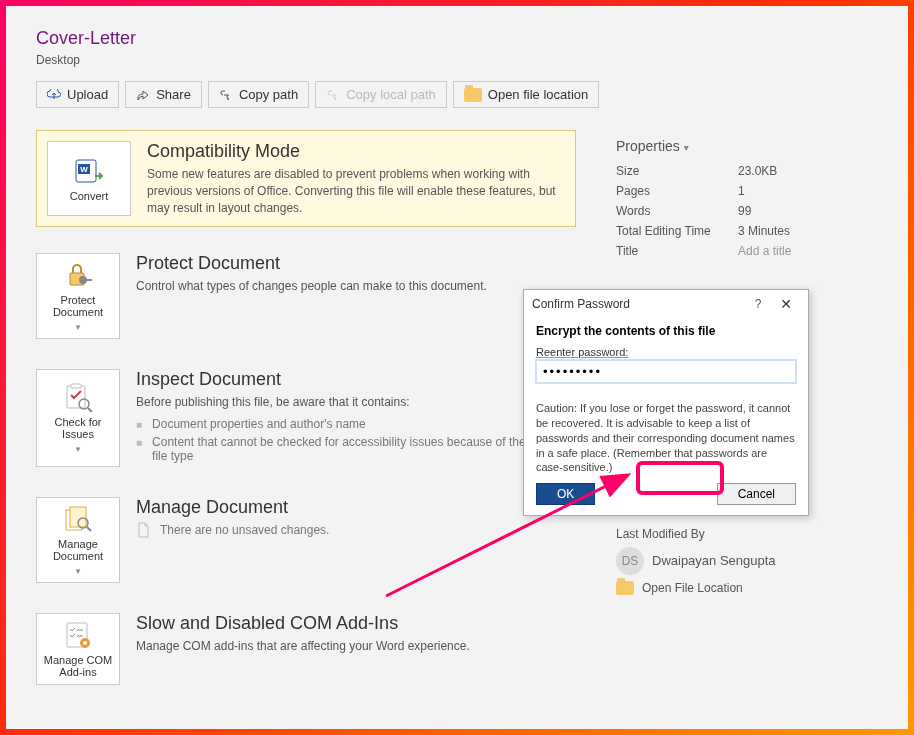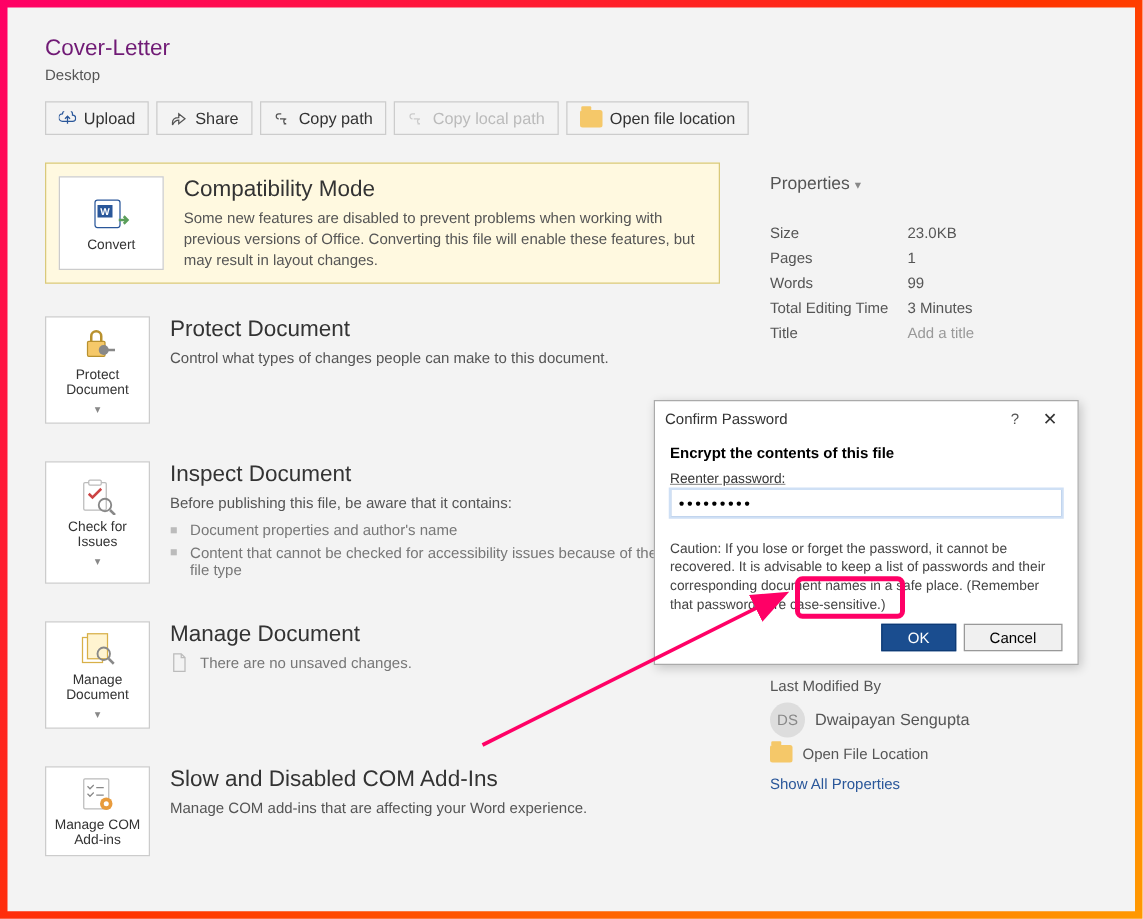--- a/index.html
+++ b/index.html
@@ -39,54 +39,54 @@
     flex-shrink: 0;
   }
   .tile svg, .tile .iconbox { width: 34px; height: 30px; }
   .section-body { flex: 1; }
   .section-heading { font-size: 18px; color: #333; font-weight: 400; margin-bottom: 4px; }
   .section-desc { font-size: 12px; color: #555; line-height: 1.4; }
   .bullets { margin-top: 6px; }
   .bullets .row { display: flex; gap: 10px; font-size: 12px; color: #777; margin-bottom: 4px; }
   .bullets .sq { color: #bbb; font-size: 10px; margin-top: 2px; }
   .nochanges { display: flex; gap: 10px; font-size: 12px; color: #777; align-items: center; }
-  .props-head { font-size: 14px; color: #555; margin-bottom: 25px; }
-  .proprow { display: flex; font-size: 12px; margin-bottom: 6px; }
+  .props-head { font-size: 14px; color: #555; margin-bottom: 10px; }
+  .proprow { display: flex; font-size: 12px; margin-bottom: 6px; gap: 12px; }
   .proprow .k { width: 110px; color: #555; }
   .proprow .v { color: #555; }
   .proprow .add { color: #999; }
   .related-head { font-size: 14px; color: #555; margin: 18px 0 10px; }
   .related-item { display: flex; align-items: center; gap: 8px; font-size: 12px; color: #555; margin-bottom: 10px; }
   .link { font-size: 12px; color: #2a579a; cursor: pointer; }
   .avatar {
     width: 28px; height: 28px; border-radius: 50%; background: #ddd;
     display: inline-flex; align-items: center; justify-content: center;
     font-size: 12px; color: #888; margin-right: 8px;
   }
   .person { display: flex; align-items: center; font-size: 13px; color: #555; margin-bottom: 6px; }
 
   
   .dialog {
-    position: absolute; left: 517px; top: 314px; width: 340px;
+    position: absolute; left: 517px; top: 283px; width: 286px;
     background: #fff; border: 1px solid #aaa; box-shadow: 2px 2px 8px rgba(0,0,0,0.2);
     font-size: 12px;
   }
   .dialog .titlebar { display: flex; align-items: center; padding: 6px 8px; }
   .dialog .titlebar .ttl { flex: 1; color: #333; }
   .dialog .titlebar .help { width: 28px; text-align: center; color: #555; }
   .dialog .titlebar .close { width: 28px; text-align: center; color: #333; font-size: 14px; }
   .dialog .body { padding: 6px 12px 10px; }
   .dialog .heading { font-weight: 600; margin-bottom: 8px; }
   .dialog .fieldlabel { font-size: 11px; color: #333; margin-bottom: 2px; text-decoration: underline; text-decoration-color: #999; }
   .dialog input.pw {
     width: 100%; border: 1px solid #7a9acc; padding: 3px 6px; font-size: 13px;
     letter-spacing: 2px; outline: 2px solid #cfe0f5; outline-offset: -1px;
   }
   .dialog .caution { font-size: 11px; color: #444; margin-top: 18px; line-height: 1.35; }
-  .dialog .buttons { display: flex; justify-content: flex-end; gap: 6px; margin-top: 8px; }
+  .dialog .buttons { display: flex; justify-content: space-between; gap: 6px; margin-top: 8px; }
   .dialog .btn { border: 1px solid #999; background: #f0f0f0; padding: 3px 20px; font-size: 12px; }
   .dialog .btn.ok { background: #1a4d8f; color: #fff; border: 1px solid #0d3a75; position: relative; }
   .ok-highlight {
     position: absolute; border: 4px solid #ff0066; border-radius: 6px;
     left: 630px; top: 455px; width: 88px; height: 34px; pointer-events: none;
   }
   .arrow {
     position: absolute; left: 370px; top: 450px; pointer-events: none;
   }
   .folder-ic { width: 18px; height: 14px; background: #f5c869; border-radius: 2px; position: relative; }
@@ -285,21 +285,20 @@
         </div>
       <div class="person">
         <span class="avatar">DS</span>
         <span>Dwaipayan Sengupta</span>
       </div>
 
       <div class="related-item">
         <span class="folder-ic"></span>
         <span>Open File Location</span>
       </div>
-      <div class="link">Show All Properties</div>
     </div>
   </div>
 
   <div class="dialog">
     <div class="titlebar">
       <span class="ttl">Confirm Password</span>
       <span class="help">?</span>
       <span class="close">✕</span>
     </div>
     <div class="body">

